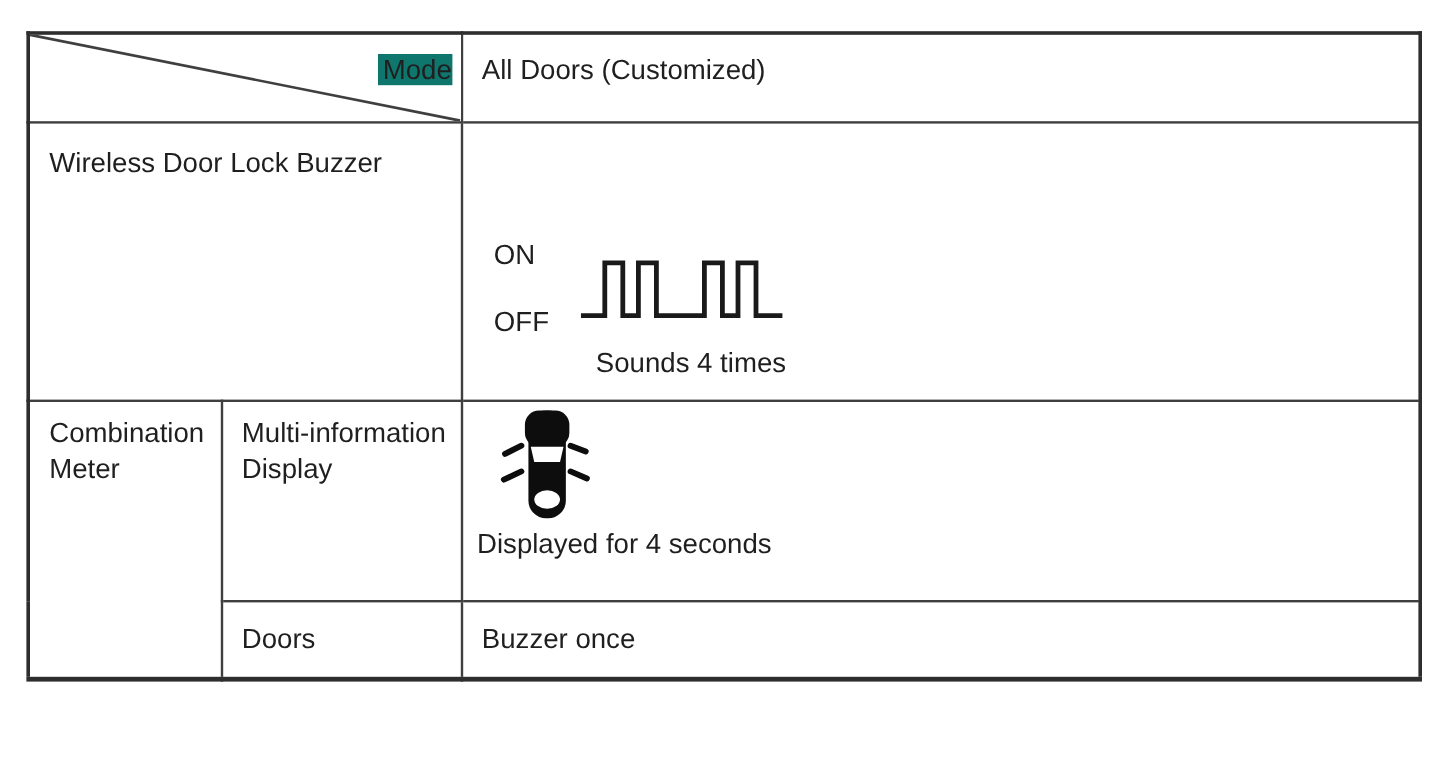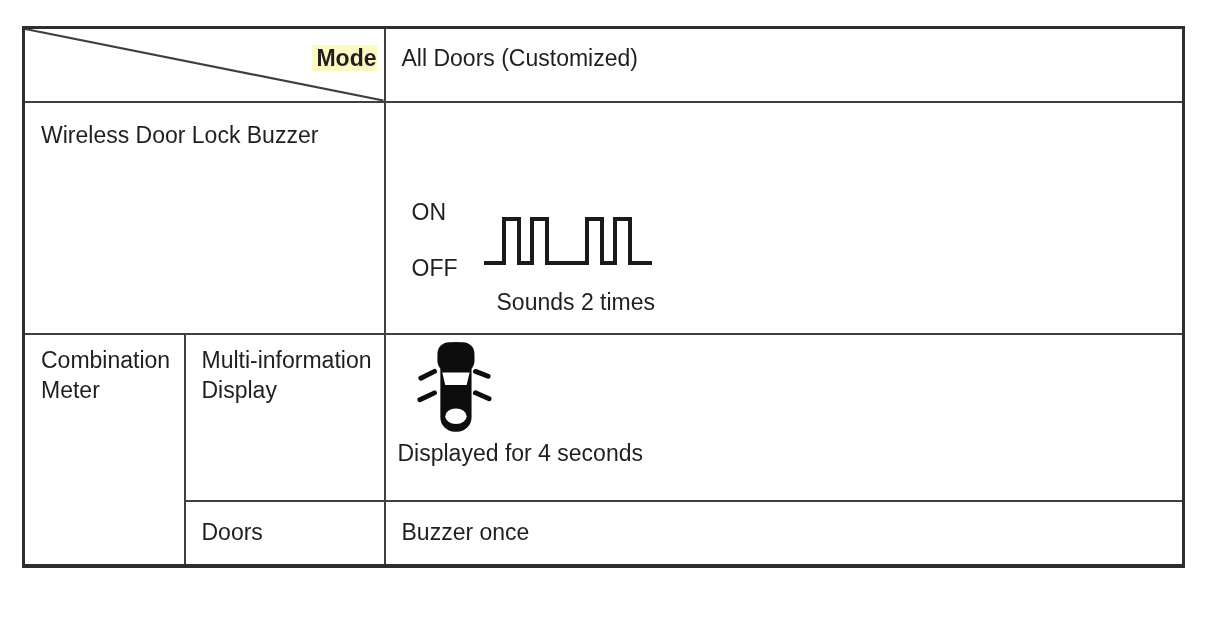--- a/index.html
+++ b/index.html
@@ -40,23 +40,22 @@
   }
   td.cell-corner .diag-svg {
     position: absolute;
     inset: 0;
     width: 100%;
     height: 100%;
     display: block;
   }
   td.cell-corner .corner-label {
     position: relative;
-    background: #fef9c3;
+    background: #0f766e;
     padding-left: 4px;
-    font-weight: bold;
   }
   td.cell-mode-value { padding: 14px 8px 0 16px; }
   
   tr.r2 { height: 232px; }
   td.cell-wdlb-label { padding: 17px 6px 0 16px; }
   td.cell-waveform { padding: 0; }
   .wave { margin: 94px 0 0 26px; }
   .wave-main { display: flex; align-items: flex-start; }
   .wave-labels {
     display: flex;
@@ -107,21 +106,21 @@
       <div class="wave">
         <div class="wave-main">
           <div class="wave-labels">
             <span>ON</span>
             <span>OFF</span>
           </div>
           <svg class="wave-svg" width="170" height="52" viewBox="0 0 170 52">
             <polyline fill="none" stroke="#1a1a1a" stroke-width="4" points="0,48 20,48 20,4 35,4 35,48 48,48 48,4 63,4 63,48 103,48 103,4 118,4 118,48 131,48 131,4 146,4 146,48 168,48"></polyline>
           </svg>
         </div>
-        <div class="wave-caption">Sounds 2 times</div>
+        <div class="wave-caption">Sounds 4 times</div>
       </div>
     </td>
   </tr>
   <tr class="r3">
     <td class="cell-cm-label" rowspan="2">
       <span>Combination Meter</span>
     </td>
     <td class="cell-mid-label">
       <span>Multi-information Display</span>
     </td>

